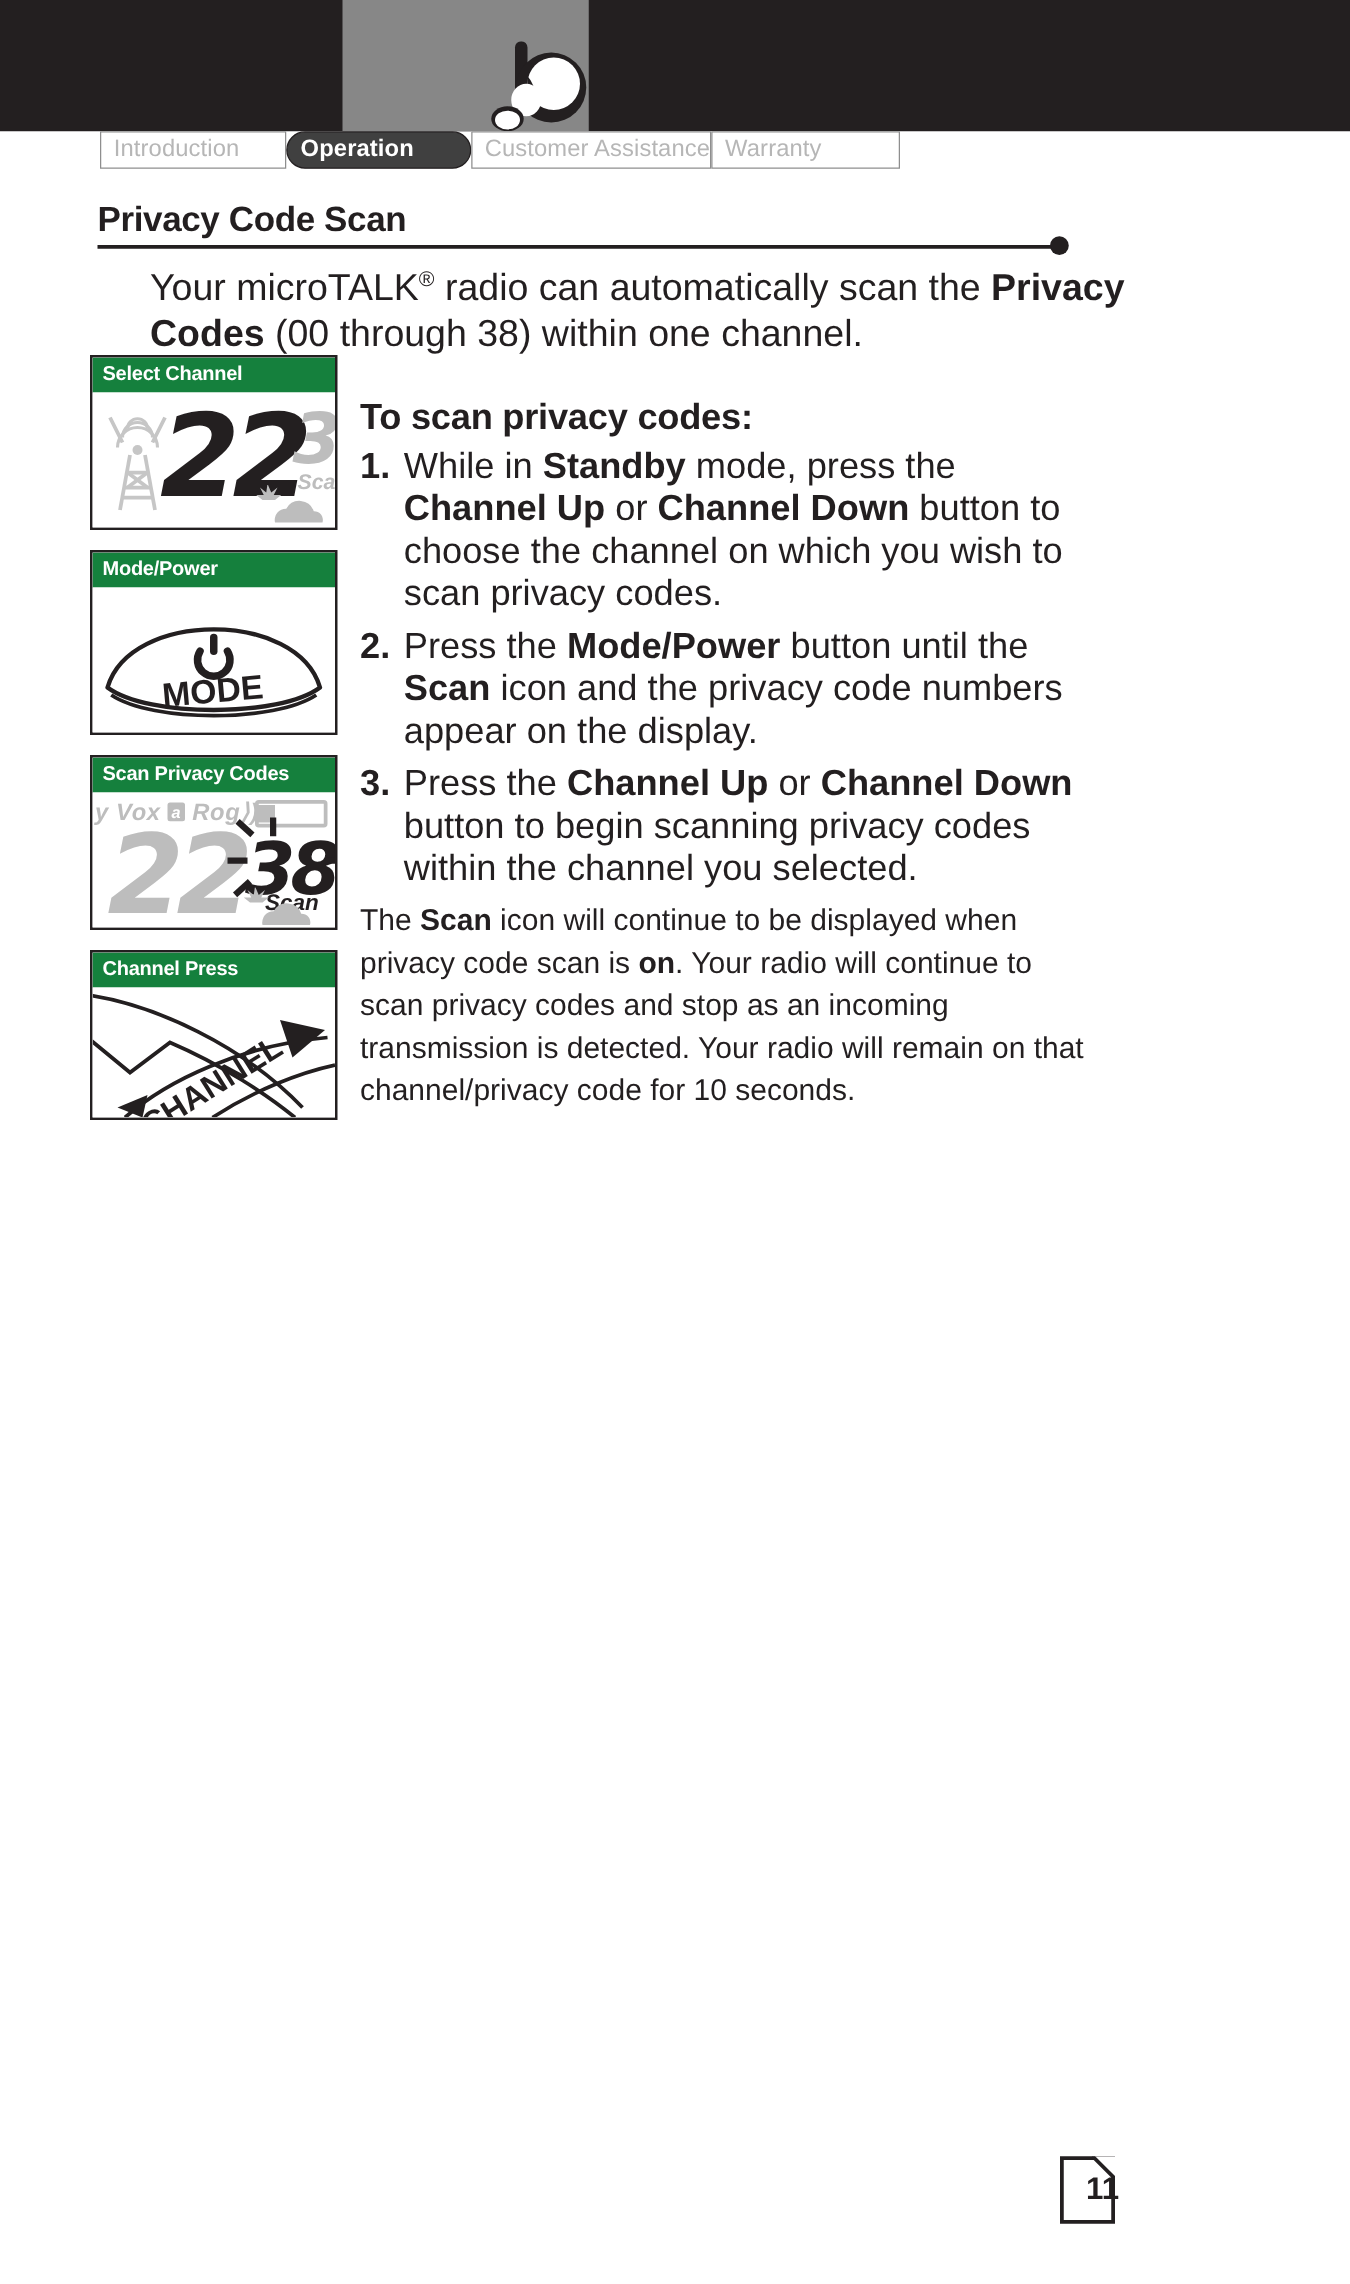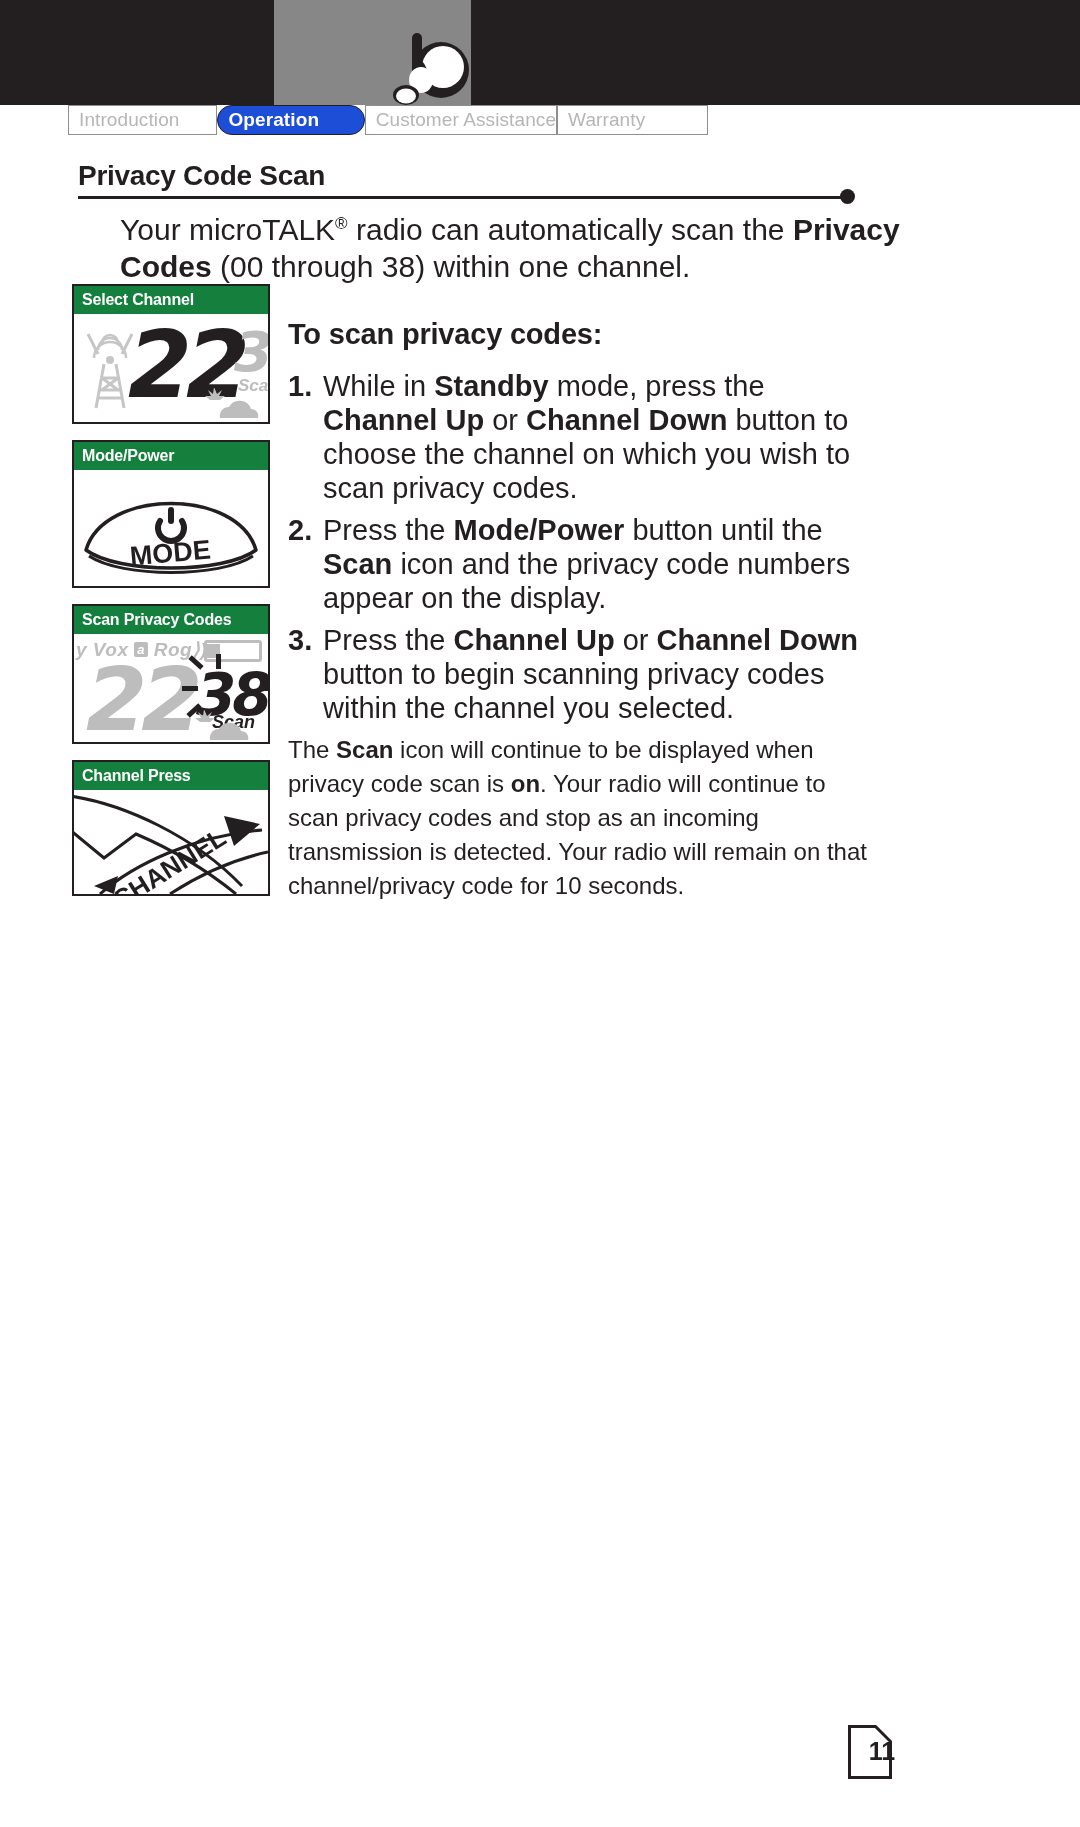--- a/index.html
+++ b/index.html
@@ -32,41 +32,41 @@
   }
   #brand-logo {
     position: absolute;
     left: 386px; top: 33px;
     width: 85px; height: 72px;
   }
 
   
   #tabbar {
     position: absolute;
-    left: 68px; top: 105px;
+    left: 80px; top: 105px;
     width: 640px;
     height: 30px;
     display: flex;
     align-items: stretch;
     text-align: center;
   }
   .tab {
     border: 1px solid #8e8e8e;
     box-sizing: border-box;
     display: flex;
     align-items: center;
     padding-left: 10px;
     font-size: 19px;
     color: #b6b6b6;
     background: #ffffff;
     letter-spacing: 0.1px;
     white-space: nowrap;
   }
   .tab.active {
-    background: #1d4ed8;
+    background: #404040;
     color: #ffffff;
     font-weight: bold;
     border-color: #231f20;
     border-radius: 15px;
   }
   #tab-introduction { width: 202px; }
   #tab-operation    { width: 199px; }
   #tab-customer     { width: 199px; }
   #tab-warranty     { width: 204px; }
 
@@ -249,21 +249,21 @@
   
   #text-column {
     position: absolute;
     left: 288px; top: 318px;
     width: 580px;
     color: #231f20;
   }
   #steps-heading {
     font-size: 29px;
     font-weight: bold;
-    margin: 0 0 18px 0;
+    margin: 0 0 5px 0;
     letter-spacing: -0.2px;
   }
   .step {
     position: relative;
     padding-left: 35px;
     font-size: 29px;
     line-height: 34px;
     margin-bottom: 8px;
   }
   .step .num {

